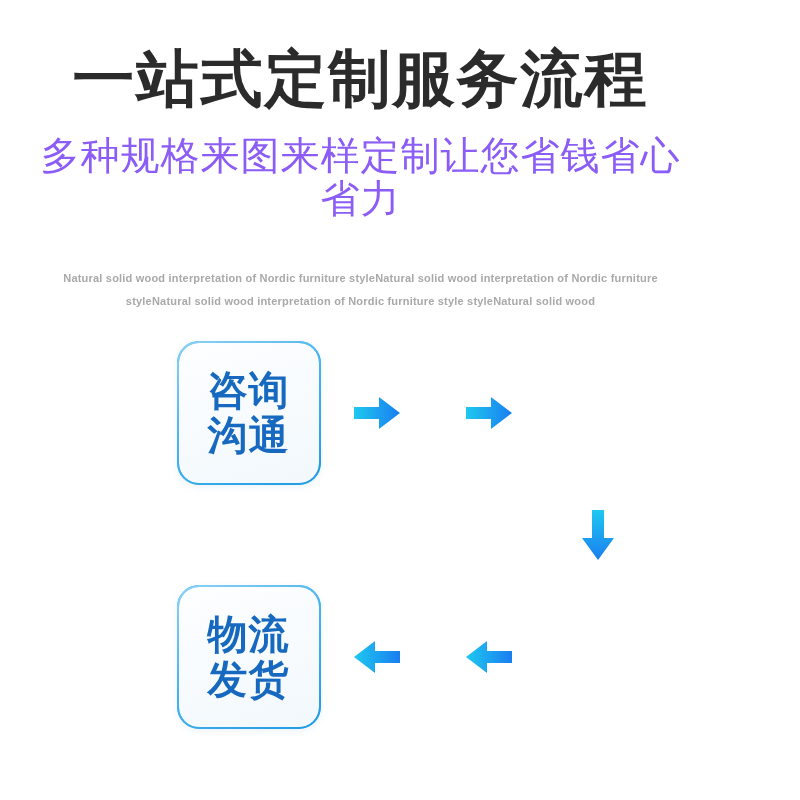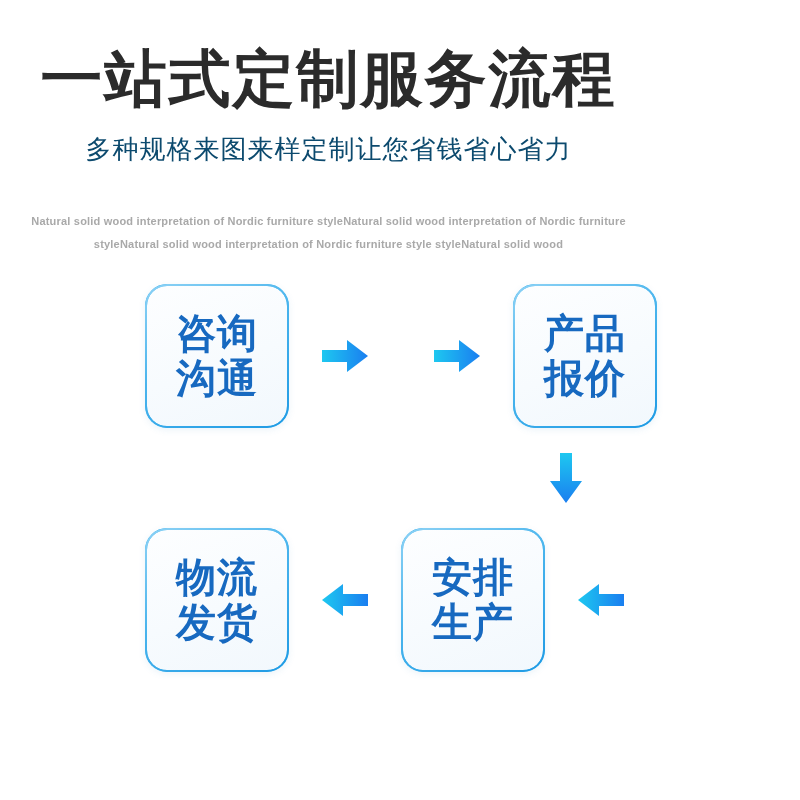--- a/index.html
+++ b/index.html
@@ -14,42 +14,43 @@
     font-family: "Liberation Sans", "DejaVu Sans", sans-serif;
     overflow: hidden;
     position: relative;
   }
 
   .page {
     width: 657px;
     height: 800px;
     position: relative;
     box-sizing: border-box;
+    margin-left: 32px;
   }
 
   
   .header {
     padding-top: 46px;
     text-align: center;
   }
   .main-title {
     font-size: 62px;
     line-height: 1.08;
     font-weight: 700;
     color: #2b2b2b;
     letter-spacing: 2px;
     margin: 0;
     font-family: "Liberation Sans", "DejaVu Sans", sans-serif;
   }
   .sub-title {
     margin: 22px 0 0 0;
-    font-size: 26px;
+    font-size: 39px;
     line-height: 1.1;
     font-weight: 400;
-    color: #0c4a6e;
+    color: #8b5cf6;
     letter-spacing: 1px;
   }
 
   
   .desc-wrap {
     margin: 46px auto 0 auto;
     width: 650px;
     text-align: center;
   }
   .desc {
@@ -64,21 +65,21 @@
 
   
   .flow {
     margin-top: 28px;
     position: relative;
   }
 
   .flow-row {
     display: flex;
     align-items: center;
-    justify-content: flex-end;
+    justify-content: center;
     gap: 0;
   }
   .flow-row.row-top { margin-bottom: 0; }
   .flow-row.row-bottom { margin-top: 0; }
 
   .step-box {
     width: 144px;
     height: 144px;
     border-radius: 22px;
     border: 2px solid #45b6ef;
@@ -177,24 +178,20 @@
           <defs>
             <linearGradient id="gradRight2" x1="0" y1="0" x2="1" y2="0">
               <stop offset="0%" stop-color="#1ec8f0"></stop>
               <stop offset="100%" stop-color="#1a7ef0"></stop>
             </linearGradient>
           </defs>
           <path d="M0 11 L25 11 L25 1 L46 17 L25 33 L25 23 L0 23 Z" fill="url(#gradRight2)"></path>
         </svg>
       </div>
 
-      <div class="step-box">
-        <div class="step-label">产品
-报价</div>
-      </div>
     </div>
 
     <div class="v-gap">
       <svg class="arrow-v" viewBox="0 0 34 50">
         <defs>
           <linearGradient id="gradDown" x1="0" y1="0" x2="0" y2="1">
             <stop offset="0%" stop-color="#1ec8f0"></stop>
             <stop offset="100%" stop-color="#1a7ef0"></stop>
           </linearGradient>
         </defs>
@@ -214,24 +211,20 @@
           <defs>
             <linearGradient id="gradLeft" x1="0" y1="0" x2="1" y2="0">
               <stop offset="0%" stop-color="#1ec8f0"></stop>
               <stop offset="100%" stop-color="#1a7ef0"></stop>
             </linearGradient>
           </defs>
           <path d="M46 11 L21 11 L21 1 L0 17 L21 33 L21 23 L46 23 Z" fill="url(#gradLeft)"></path>
         </svg>
       </div>
 
-      <div class="step-box">
-        <div class="step-label">安排
-生产</div>
-      </div>
 
       <div class="arrow-gap">
         <svg class="arrow-h" viewBox="0 0 46 34">
           <defs>
             <linearGradient id="gradLeft2" x1="0" y1="0" x2="1" y2="0">
               <stop offset="0%" stop-color="#1ec8f0"></stop>
               <stop offset="100%" stop-color="#1a7ef0"></stop>
             </linearGradient>
           </defs>
           <path d="M46 11 L21 11 L21 1 L0 17 L21 33 L21 23 L46 23 Z" fill="url(#gradLeft2)"></path>

